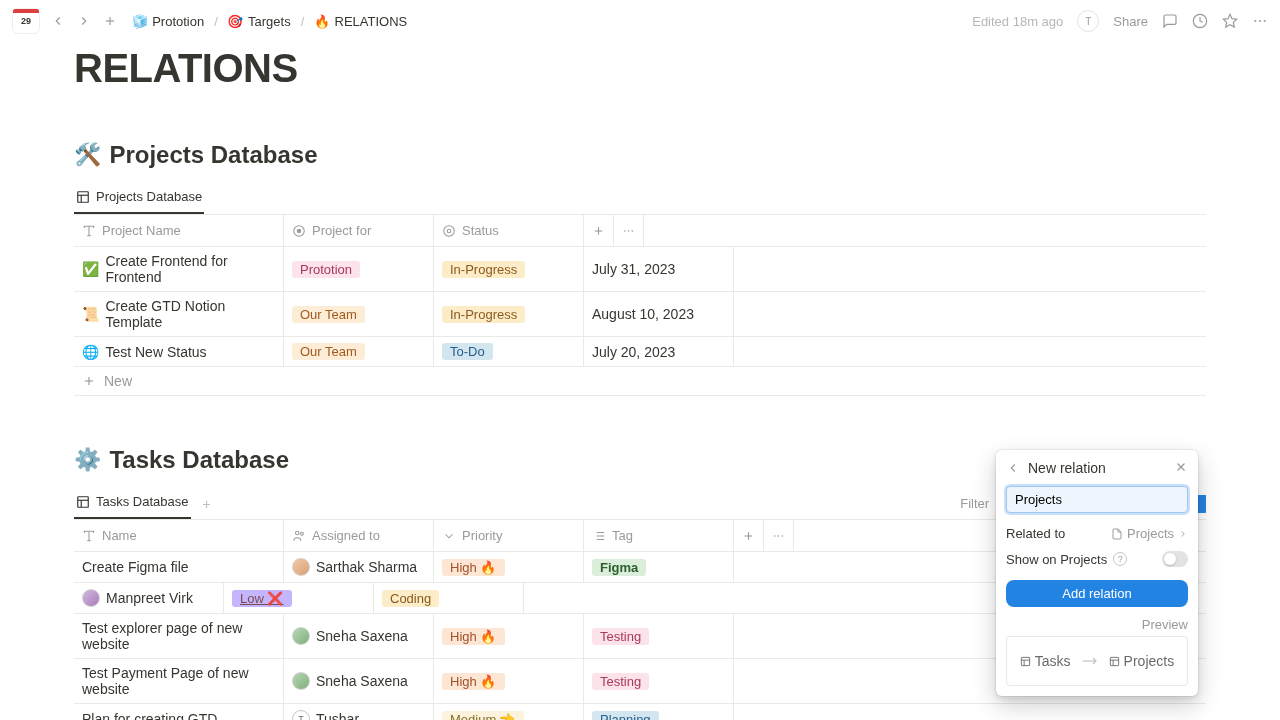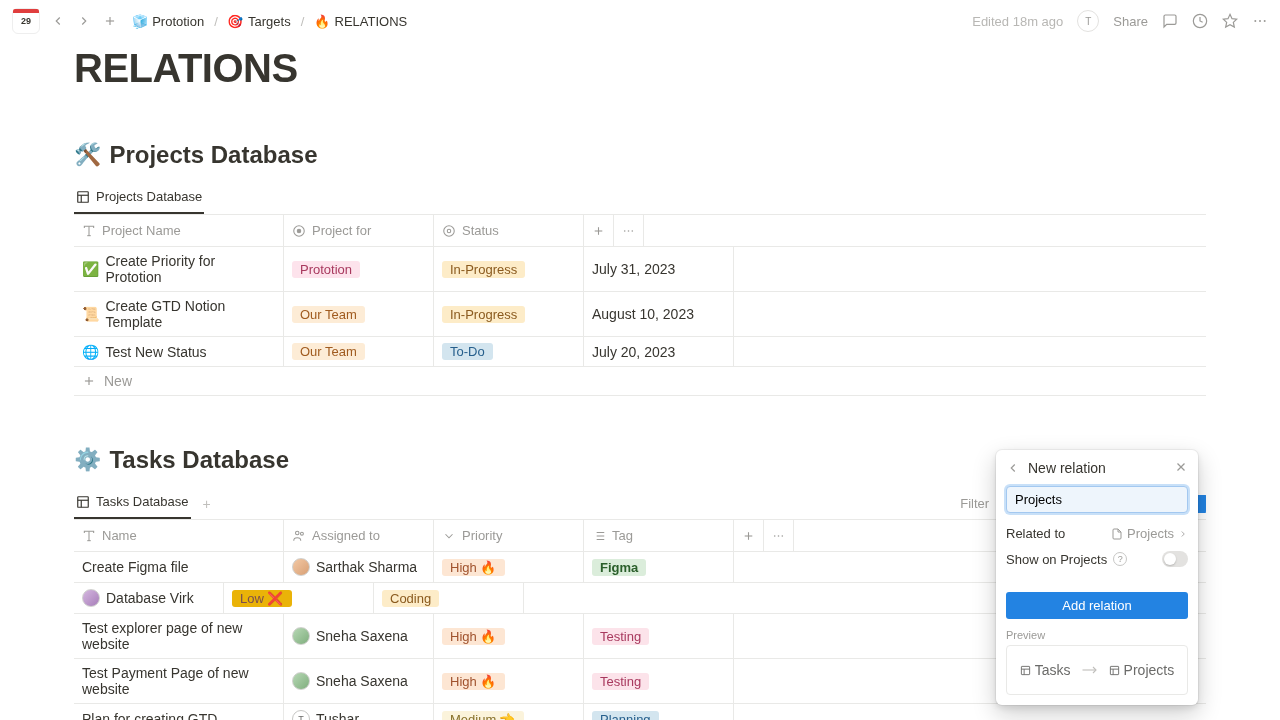--- a/index.html
+++ b/index.html
@@ -64,42 +64,42 @@
 .pill.pink { background: #fde3ec; color: #a8395e; }
 .pill.orange-l { background: #fdecd6; color: #a05b1f; }
 .pill.orange { background: #fdecc8; color: #8a5a1e; }
 .pill.blue { background: #d3e5ef; color: #265f8c; }
 .pill.tag-green { background: #dbeddb; color: #2b5f2b; font-weight: bold; }
 .pill.tag-orange { background: #fdecc8; color: #8a5a1e; }
 .pill.tag-pink { background: #fce3ea; color: #a8395e; }
 .pill.tag-blue { background: #d3e5ef; color: #265f8c; }
 .pill.prio-high { background: #fde6d3; color: #a0522d; }
 .pill.prio-med { background: #fbf3db; color: #87702a; }
-.pill.prio-low { background: #eab308; color: #7a4e4e; }
+.pill.prio-low { background: #c4b5fd; color: #7a4e4e; text-decoration: underline; }
 
 .avatar { width: 18px; height: 18px; border-radius: 50%; display: inline-flex; align-items:center; justify-content:center; font-size:9px; background:#e3e2e0; border:1px solid #d0d0ce; overflow:hidden; }
 .avatar.t { background:#fff; border:1px solid #c7c7c5; color:#6b6b69; }
 .avatar.f1 { background: linear-gradient(135deg,#f3c9a5,#d89f74); }
 .avatar.f2 { background: linear-gradient(135deg,#d5b8e0,#a77db9); }
 .avatar.f3 { background: linear-gradient(135deg,#b7d8b5,#7fae7d); }
 
 
 .rel-popup { position: absolute; top: 450px; left: 996px; width: 202px; background: #fff; border-radius: 6px; box-shadow: 0 0 0 1px rgba(15,15,15,0.05), 0 3px 6px rgba(15,15,15,0.1), 0 9px 24px rgba(15,15,15,0.2); padding: 10px; font-size: 13px; }
 .rel-header { display: flex; align-items: flex-start; justify-content: space-between; margin-bottom: 10px; }
 .rel-title-wrap { display:flex; align-items:center; gap:8px; }
 .rel-back, .rel-close { cursor:pointer; color:#9b9a97; display:flex; }
 .rel-title { font-weight: 500; font-size: 14px; }
 .rel-input { width: 100%; padding: 5px 8px; border: 1px solid #a3c8f0; background: #eef5fc; border-radius: 4px; font-size: 13px; margin-bottom: 8px; outline: none; box-shadow: 0 0 0 2px rgba(35,131,226,0.25); }
 .rel-row { display: flex; align-items: center; justify-content: space-between; padding: 5px 0; font-size: 13px; cursor:pointer; }
 .rel-row .rl { color: #37352f; text-align: right; }
 .rel-row .rv { color: #9b9a97; display:flex; align-items:center; gap:4px; }
 .toggle { width: 26px; height: 16px; border-radius: 8px; background: #e3e2e0; position: relative; cursor:pointer; }
 .toggle::after { content:''; position:absolute; top:2px; left:2px; width:12px; height:12px; border-radius:50%; background:#fff; box-shadow:0 1px 2px rgba(0,0,0,0.2); }
-.rel-btn { width: 100%; padding: 6px; background: #2383e2; color: #fff; border: none; border-radius: 3px; font-size: 13px; font-weight: 500; margin-top: 20px; cursor:pointer; }
-.rel-preview-lbl { font-size: 11px; color: #9b9a97; margin-top: 10px; margin-bottom: 4px; }
+.rel-btn { width: 100%; padding: 6px; background: #2383e2; color: #fff; border: none; border-radius: 8px; font-size: 13px; font-weight: 500; margin-top: 8px; cursor:pointer; }
+.rel-preview-lbl { font-size: 13px; color: #9b9a97; margin-top: 10px; margin-bottom: 4px; text-align: right; }
 .rel-preview { border: 1px solid #e9e9e7; border-radius: 4px; padding: 16px 8px; display: flex; align-items: center; justify-content: center; gap: 10px; }
 .rel-preview .pv { display:flex; align-items:center; gap:4px; font-size:14px; color:#6b6b69; }
 .rel-arrow { color:#c0bfbc; }
 
 .help-icon { width:14px; height:14px; border-radius:50%; border:1px solid #c7c7c5; display:inline-flex; align-items:center; justify-content:center; font-size:9px; color:#9b9a97; }
 
 .plus-small { color:#c0bfbc; font-size:14px; cursor:pointer; padding:2px 4px; }
 
 svg { display:block; }
 </style>
@@ -233,21 +233,21 @@
             <circle cx="12" cy="12" r="1.5"></circle>
             <circle cx="19" cy="12" r="1.5"></circle>
           </svg>
         </div>
       <div class="th col-r" style="border-right:none;"></div>
     </div>
     <div id="projects-rows">
         <div class="tbl-row">
     <div class="td col1">
             <span class="row-emoji">✅</span>
-            <span>Create Priority for Prototion</span>
+            <span>Create Frontend for Frontend</span>
           </div>
     <div class="td col2">
             <span class="pill pink">Prototion</span>
           </div>
     <div class="td col3">
             <span class="pill orange">In-Progress</span>
           </div>
     <div class="td col4">July 31, 2023</div>
     <div class="td col-r" style="border-right:none;"></div>
         </div>
@@ -404,21 +404,21 @@
             <span class="pill prio-high">High 🔥</span>
           </div>
     <div class="td col-tag">
             <span class="pill tag-green">Figma</span>
           </div>
     <div class="td col-rest" style="border-right:none;"></div>
         </div>
         <div class="tbl-row">
     <div class="td col-assigned">
             <span class="avatar f2"></span>
-            <span>Database Virk</span>
+            <span>Manpreet Virk</span>
           </div>
     <div class="td col-priority">
             <span class="pill prio-low">Low ❌</span>
           </div>
     <div class="td col-tag">
             <span class="pill tag-orange">Coding</span>
           </div>
     <div class="td col-rest" style="border-right:none;"></div>
         </div>
         <div class="tbl-row">

